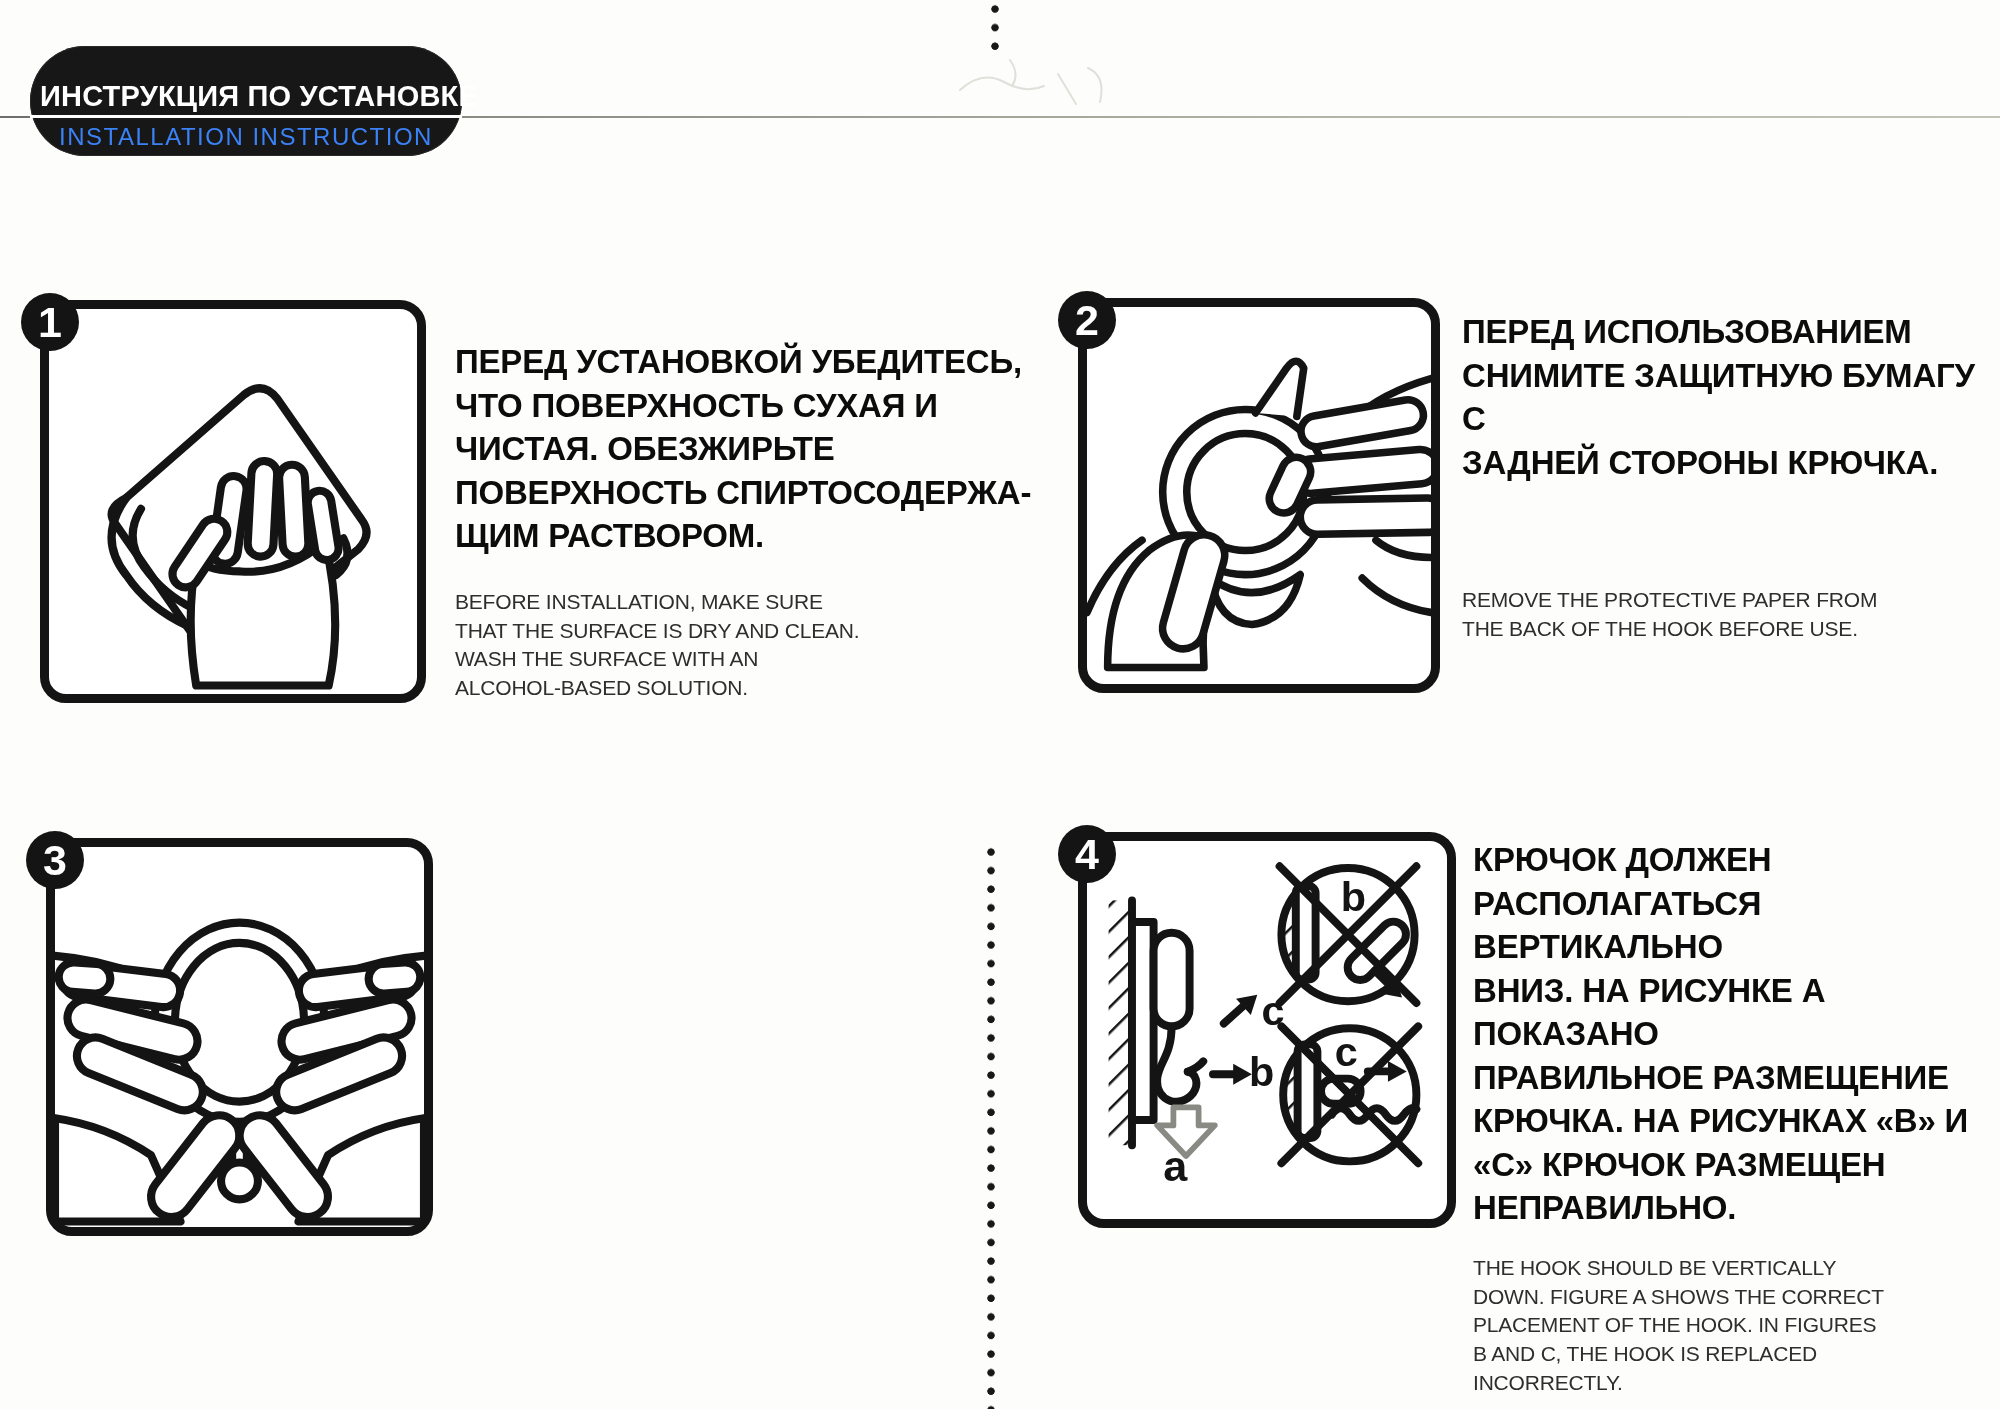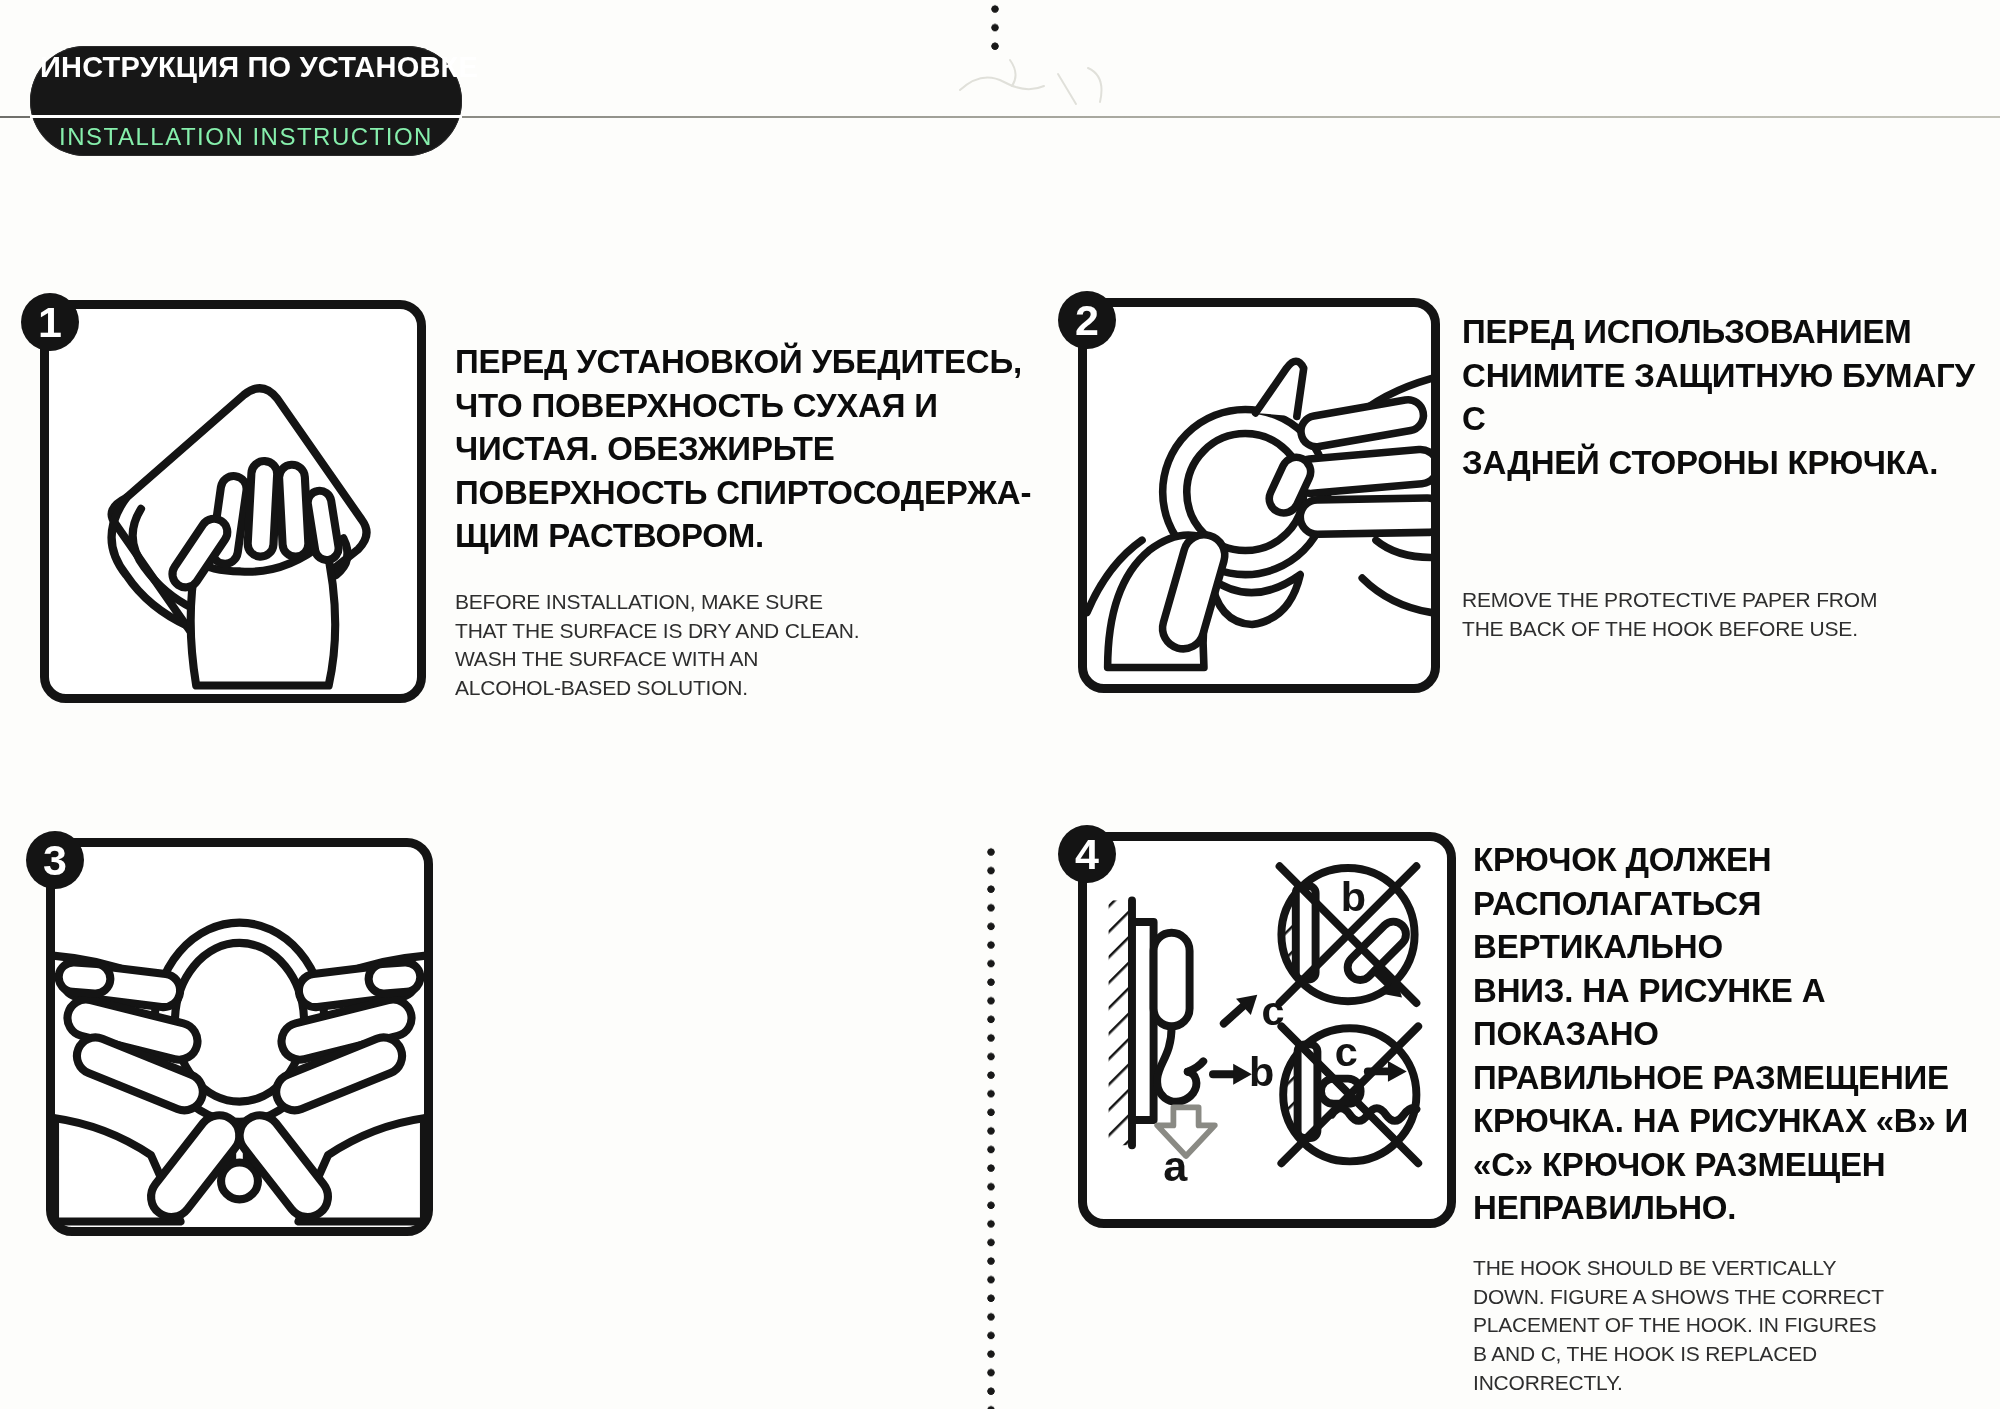--- a/index.html
+++ b/index.html
@@ -12,25 +12,25 @@
     background:linear-gradient(to right,#6f6f6a 0%,#8d8d86 25%,#b6b6ac 70%,#c2c2b8 100%);}
   
   .dots{position:absolute;width:8px;background-repeat:repeat-y;
     background-image:radial-gradient(circle at 4px 9px,#181818 3.4px,rgba(0,0,0,0) 4px);
     background-size:8px 18.6px;}
   .dots-top{left:991px;top:0;height:52px;}
   .dots-bottom{left:987px;top:843px;height:566px;}
   
   .badge{position:absolute;left:30px;top:46px;width:432px;height:110px;
     background:#171717;border-radius:55px;box-shadow:0 0 0 1px #2a2a2a inset;}
-  .badge-ru{position:absolute;left:10px;right:10px;top:5px;text-align:center;
+  .badge-ru{position:absolute;left:10px;right:10px;top:34px;text-align:center;
     color:#ffffff;font-weight:700;font-size:29px;letter-spacing:0.2px;white-space:nowrap;}
   .badge-line{position:absolute;left:0;right:0;top:69px;height:2.5px;background:#ffffff;}
   .badge-en{position:absolute;left:10px;right:10px;top:77px;text-align:center;
-    color:#86efac;font-weight:400;font-size:24px;letter-spacing:1.5px;white-space:nowrap;}
+    color:#3b82f6;font-weight:400;font-size:24px;letter-spacing:1.5px;white-space:nowrap;}
   
   .figbox{position:absolute;border:9px solid #141414;border-radius:26px;background:#ffffff;}
   .figbox svg{display:block;width:100%;height:100%;}
   .num{position:absolute;width:58px;height:58px;border-radius:50%;background:#141414;
     color:#ffffff;font-size:43px;font-weight:700;display:flex;align-items:center;
     justify-content:center;z-index:3;}
   
   .steptext{position:absolute;}
   .ru{font-weight:700;font-size:33px;line-height:1.32;letter-spacing:-0.2px;
     color:#0c0c0c;white-space:pre-line;}

